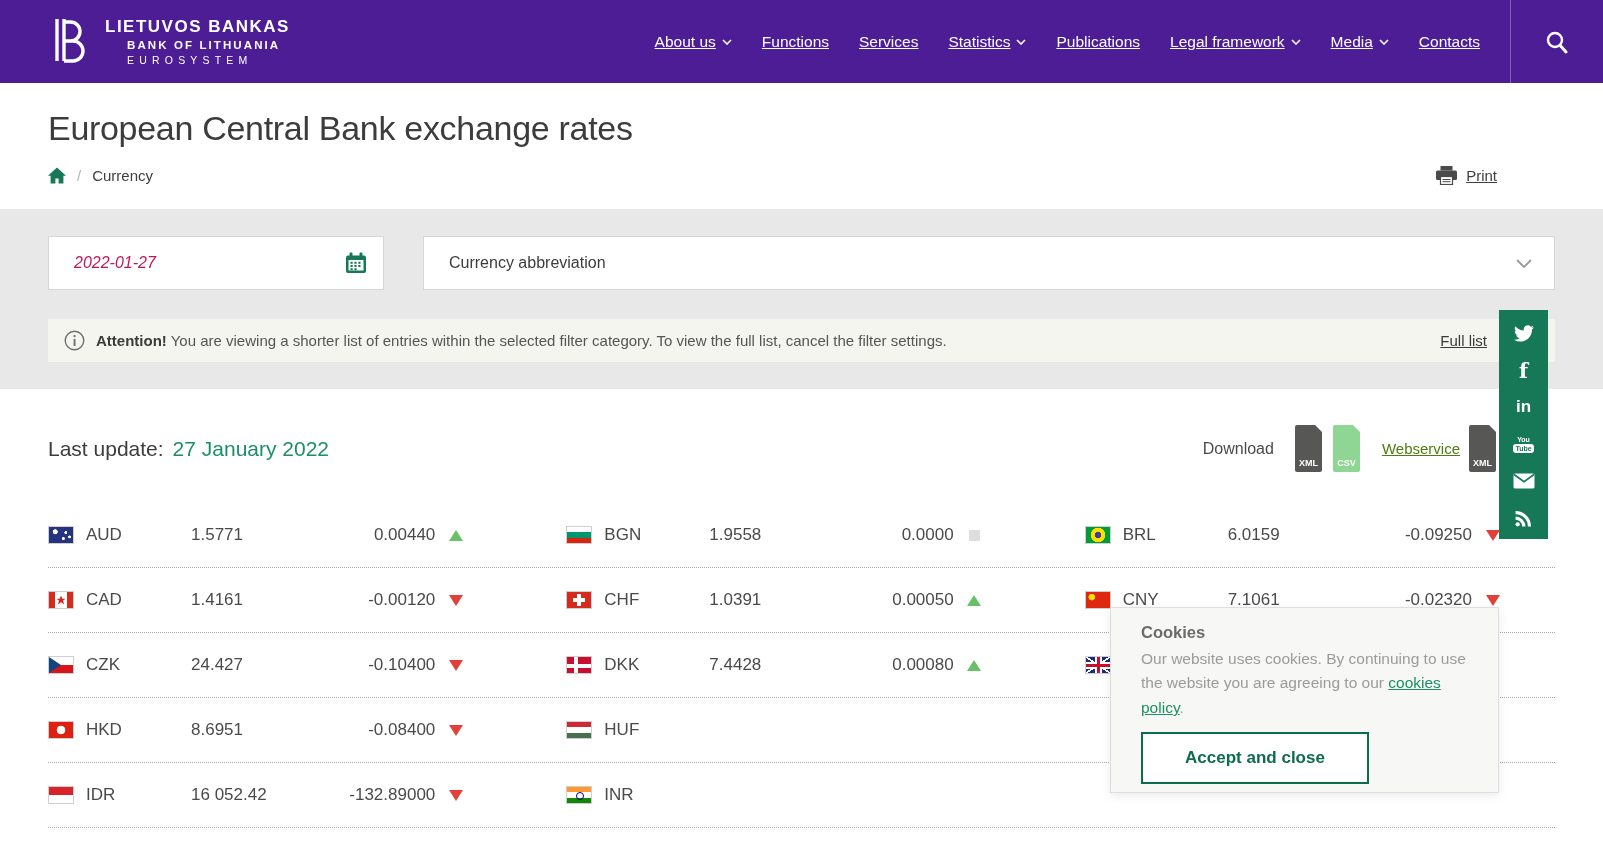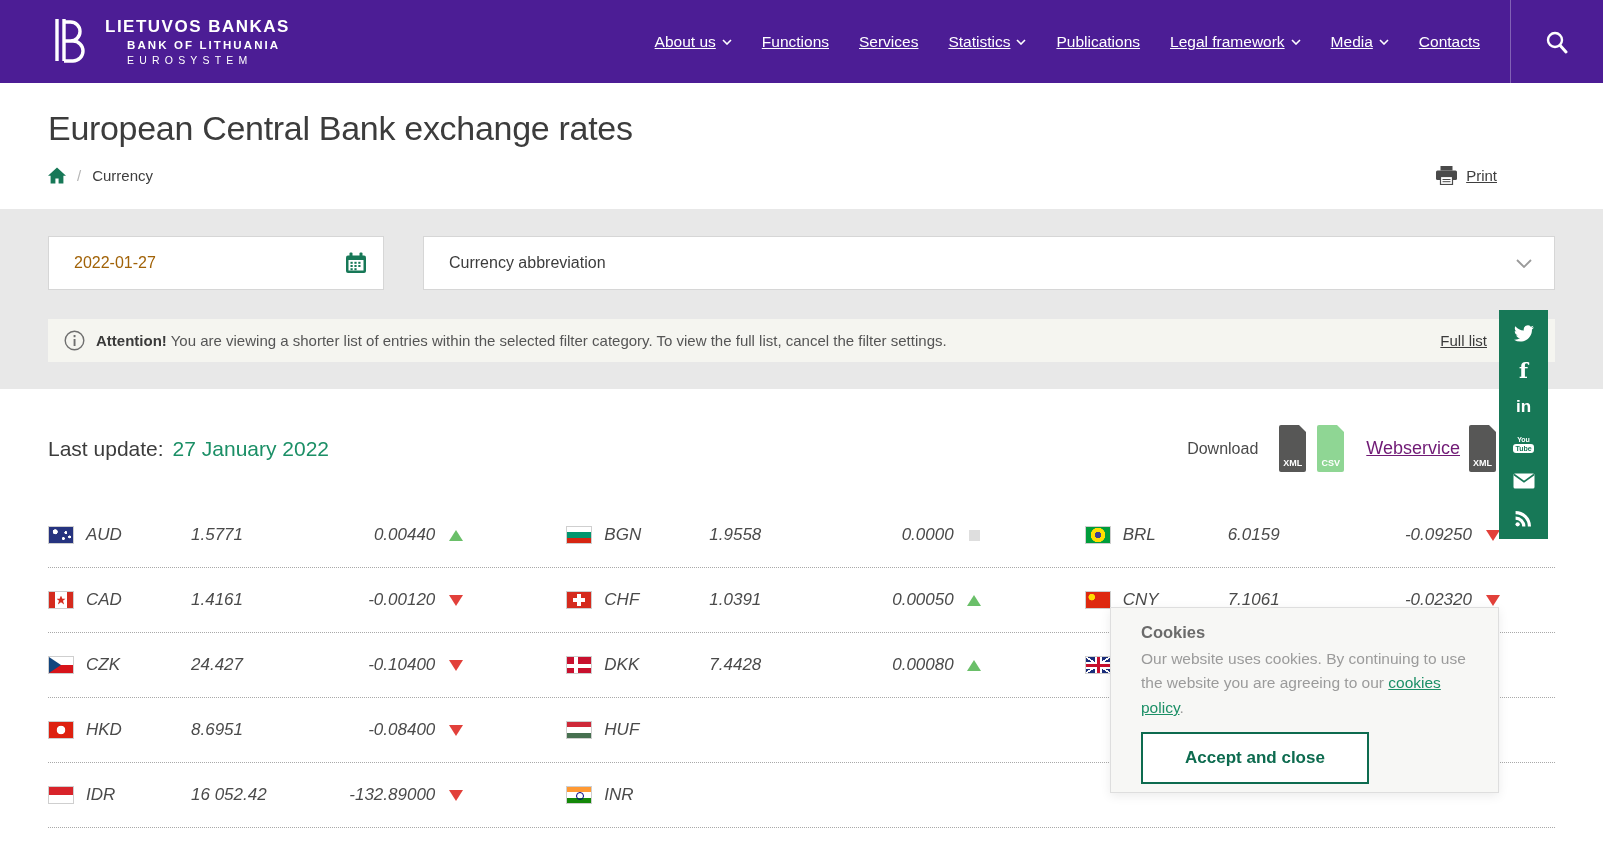--- a/index.html
+++ b/index.html
@@ -27,46 +27,46 @@
   .crumb-row { display:flex; align-items:center; margin-top:18px; }
   .crumb-sep { color:#b5b5b5; margin:0 11px; font-size:15px; }
   .crumb-current { font-size:15px; color:#3e3e3e; }
   .print-link { margin-left:auto; display:flex; align-items:center; gap:9px; padding-right:58px; }
   .print-link a { font-size:15px; color:#3e3e3e; text-decoration:underline; }
 
   
   .filter-band { margin-top:24px; background:#e8e8e8; padding:27px 48px 27px 48px; }
   .filter-row { display:flex; gap:39px; }
   .date-box { width:336px; height:54px; background:#fff; border:1px solid #d6d6d6; display:flex; align-items:center; padding:0 16px 0 25px; }
-  .date-box .val { font-size:16px; color:#a16207; }
+  .date-box .val { font-size:16px; color:#be185d;font-style:italic; }
   .date-box .cal { margin-left:auto; display:flex; }
   .select-box { flex:1; height:54px; background:#fff; border:1px solid #d6d6d6; display:flex; align-items:center; padding:0 22px 0 25px; }
   .select-box .val { font-size:16px; color:#3c3c3c; }
   .select-box .chev { margin-left:auto; display:flex; }
   .notice-bar { margin-top:29px; background:#f5f5f0; height:43px; display:flex; align-items:center; padding:0 68px 0 16px; }
   .notice-bar .txt { font-size:15px; color:#555; margin-left:11px; }
   .notice-bar .txt b { color:#3a3a3a; }
   .notice-bar .full-list { margin-left:auto; font-size:15px; color:#3a3a3a; text-decoration:underline; white-space:nowrap; }
 
   
   .update-row { display:flex; align-items:center; margin-top:36px; padding-right:59px; }
   .upd-label { font-size:21px; color:#3c3c3c; }
   .upd-date { font-size:21px; color:#1b8f66; margin-left:9px; }
   .dl-group { margin-left:auto; display:flex; align-items:center; }
   .dl-label { font-size:16px; color:#4a4a4a; margin-right:21px; }
   .file-icon { width:27px; height:47px; border-radius:2px; position:relative; display:flex; align-items:flex-end; justify-content:center; color:#fff; font-size:9px; font-weight:bold; padding-bottom:4px; }
   .file-icon::before { content:""; position:absolute; top:0; right:0; border-top:7px solid #fff; border-left:7px solid transparent; }
   .file-xml { background:#575756; }
   .file-csv { background:#8fd694; margin-left:11px; }
-  .ws-link { margin-left:22px; font-size:18px; color:#701a75; text-decoration:underline; }
+  .ws-link { margin-left:22px; font-size:15px; color:#4d7c0f; text-decoration:underline; }
   .ws-xml { margin-left:9px; }
 
   
   .rates-table { margin-top:31px; }
-  .rate-row { display:grid; grid-template-columns:repeat(3,1fr); column-gap:48px; height:65px; border-bottom:1px dotted #a9a9a9;font-style:italic; }
+  .rate-row { display:grid; grid-template-columns:repeat(3,1fr); column-gap:48px; height:65px; border-bottom:1px dotted #a9a9a9; }
   .rate-cell { display:flex; align-items:center; padding-right:55px; font-size:17px; color:#4a4a4a; }
   .rate-cell .code { margin-left:12px; width:105px; }
   .rate-cell .rate { width:125px; }
   .chg { margin-left:auto; display:flex; align-items:center; }
   .chg-val { min-width:86px; text-align:right; }
   .chg-ind { width:15px; margin-left:13px; display:flex; justify-content:center; }
   .dir-up { width:0; height:0; border-left:7px solid transparent; border-right:7px solid transparent; border-bottom:11px solid #6abf69; }
   .dir-down { width:0; height:0; border-left:7px solid transparent; border-right:7px solid transparent; border-top:11px solid #e2403a; }
   .dir-none { width:11px; height:11px; background:#dedede; }
 

